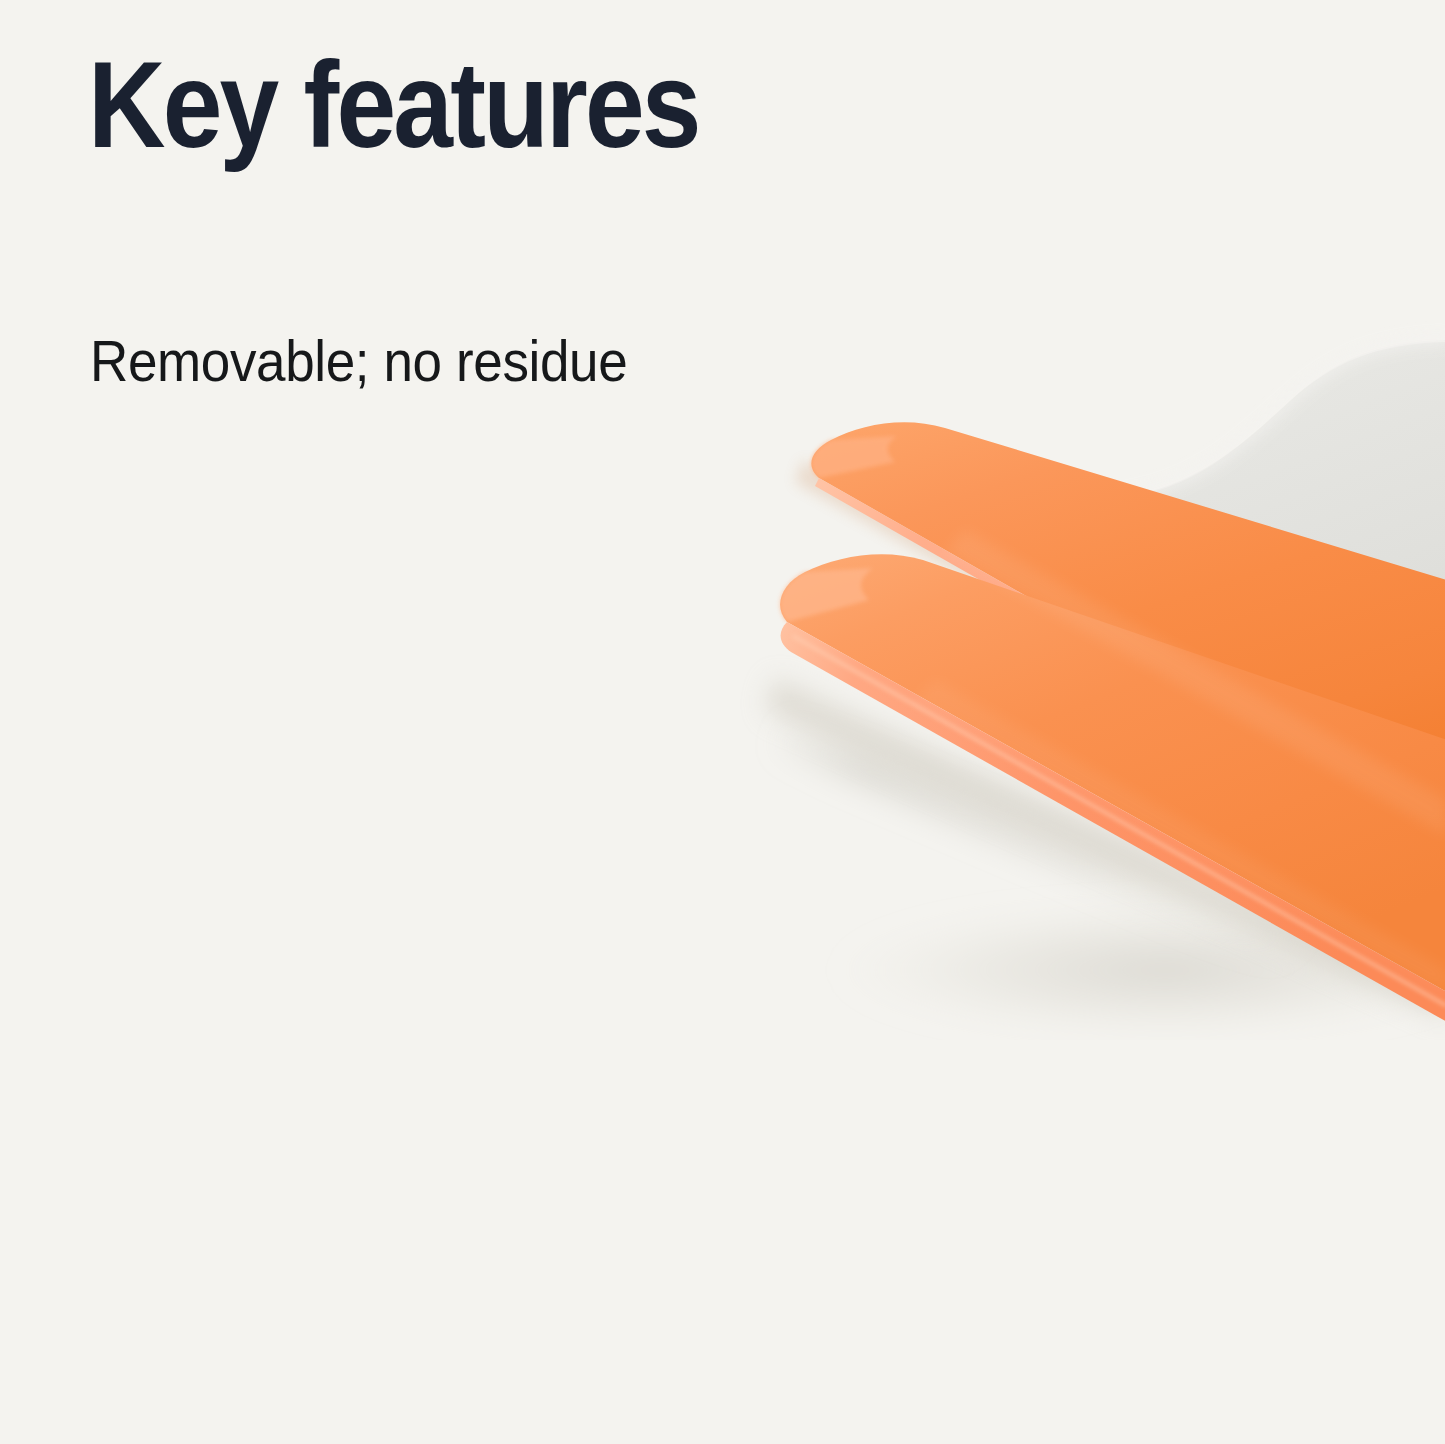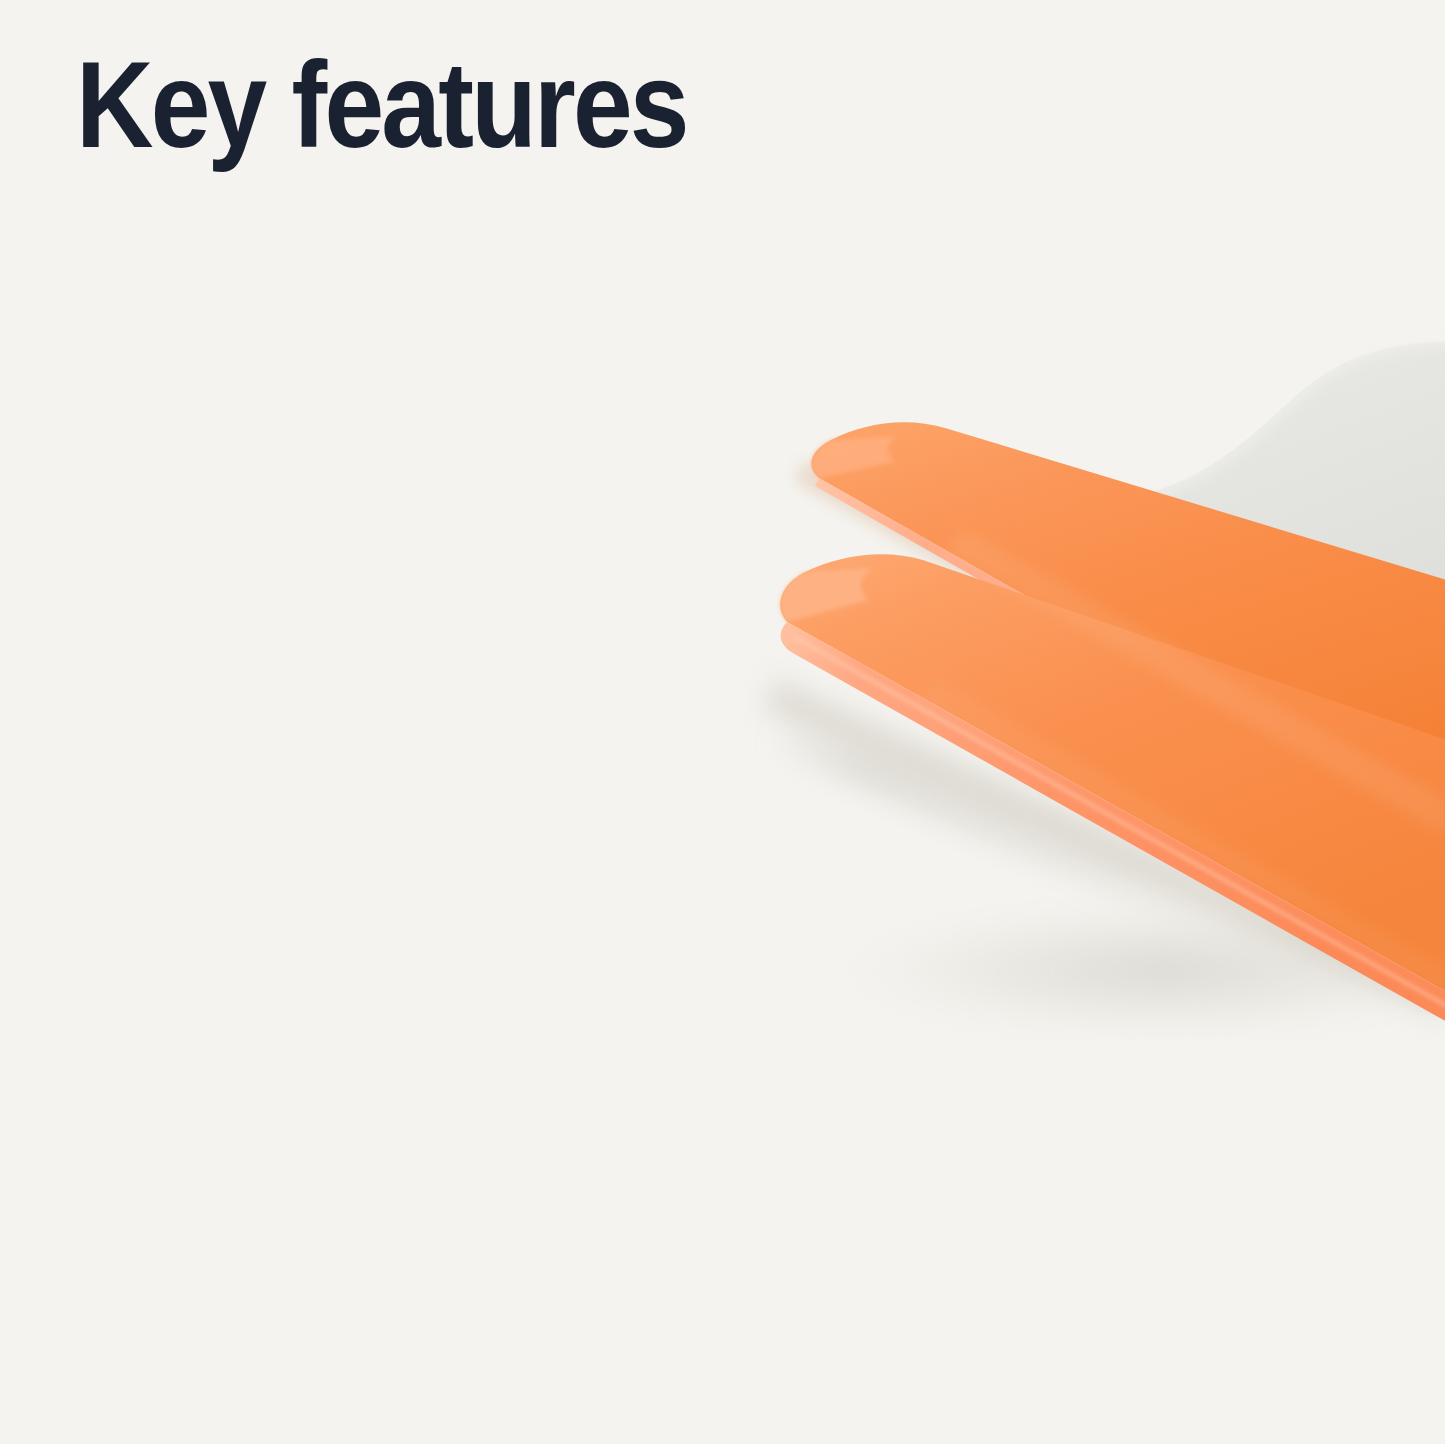--- a/index.html
+++ b/index.html
@@ -19,21 +19,21 @@
     position: relative;
     width: 1445px;
     height: 1444px;
     background: #f4f3ef;
     overflow: hidden;
   }
 
   
   #text-column {
     position: absolute;
-    left: 4px;
+    left: 16px;
     top: 0;
     width: 780px;
     height: 900px;
   }
 
   #page-title {
     position: absolute;
     left: 72px;
     top: 44px;
     margin: 0;
@@ -96,20 +96,23 @@
 </head>
 <body>
 
 <div id="page">
 
   <div id="text-column">
 
     <h1 id="page-title">Key features</h1>
 
     <ul id="feature-list">
+      <li>
+        <span class="feature-text">Removable; no residue</span>
+      </li>
     </ul>
 
   </div>
 
   <div id="product-illustration">
     <svg viewBox="0 0 712 760" xmlns="http://www.w3.org/2000/svg">
       <defs>
 
         <linearGradient id="gWhiteTop" x1="0" y1="0" x2="0.35" y2="1">
           <stop offset="0%" stop-color="#f0efec"></stop>

